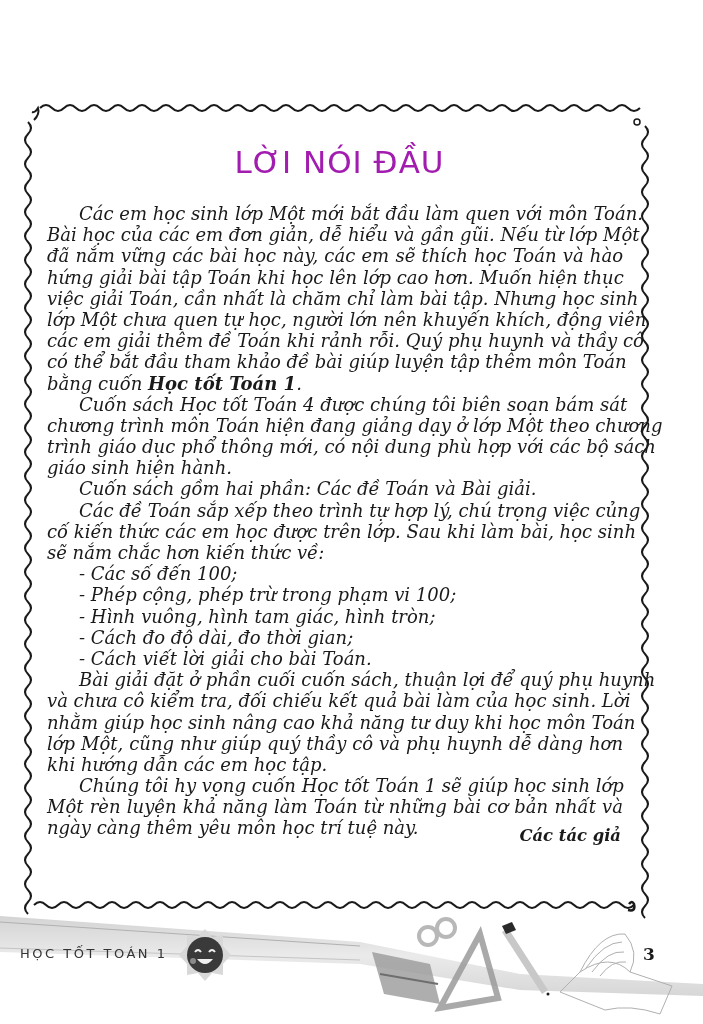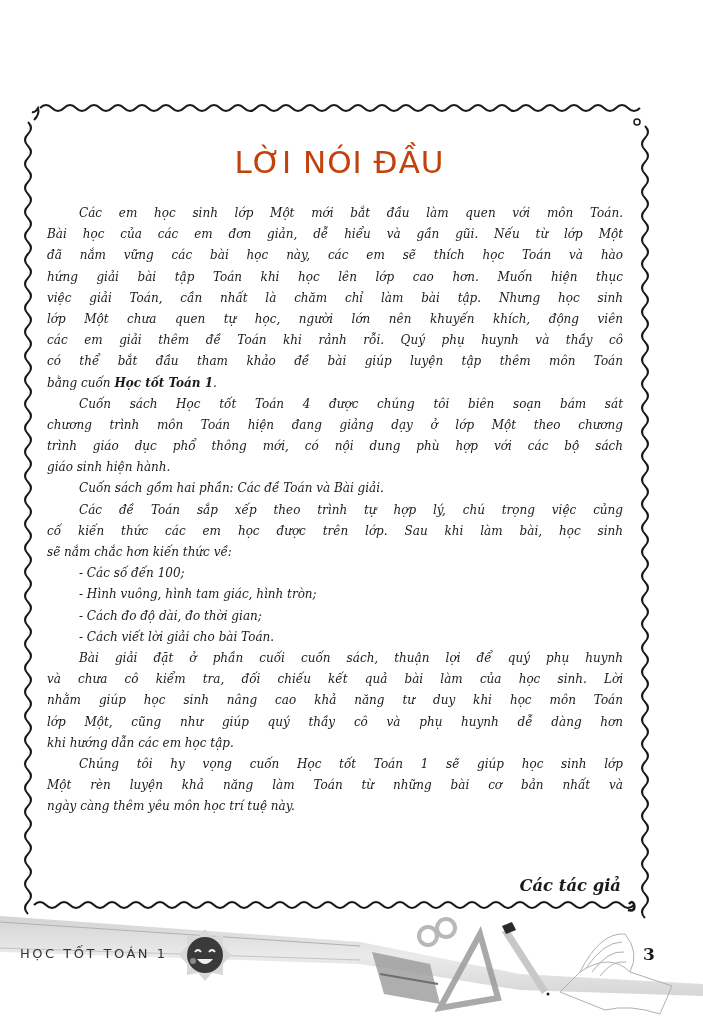--- a/index.html
+++ b/index.html
@@ -24,50 +24,50 @@
     .title {
       position: absolute;
       left: 0;
       width: 679px;
       top: 142px;
       text-align: center;
       font-family: "DejaVu Sans", sans-serif;
       font-size: 31px;
       font-weight: normal;
       letter-spacing: 1px;
-      color: #c2410c;
+      color: #a21caf;
       margin: 0;
       line-height: 40px;
     }
     .body-text {
       position: absolute;
       left: 47px;
       top: 203px;
       width: 576px;
       font-family: "DejaVu Serif", serif;
       font-style: italic;
-      font-size: 12px;
+      font-size: 18px;
       line-height: 21.2px;
       color: #1a1a1a;
     }
     .line {
       display: block;
       white-space: nowrap;
       text-align: justify;
       text-align-last: justify;
       height: 21.2px;
     }
     .line.indent { padding-left: 32px; }
     .line.last { text-align-last: left; }
     .line.bullet { padding-left: 32px; text-align-last: left; }
     .line b { font-weight: bold; }
     .signature {
       position: absolute;
       right: 82px;
-      top: 876px;
+      top: 826px;
       font-family: "DejaVu Serif", serif;
       font-style: italic;
       font-weight: bold;
       font-size: 16.4px;
       color: #1a1a1a;
     }
     .footer-band {
       position: absolute;
       left: 0;
       top: 912px;
@@ -125,20 +125,21 @@
   <span class="line">trình giáo dục phổ thông mới, có nội dung phù hợp với các bộ sách</span>
   <span class="line last">giáo sinh hiện hành.</span>
 
   <span class="line indent last">Cuốn sách gồm hai phần: Các đề Toán và Bài giải.</span>
 
   <span class="line indent">Các đề Toán sắp xếp theo trình tự hợp lý, chú trọng việc củng</span>
   <span class="line">cố kiến thức các em học được trên lớp. Sau khi làm bài, học sinh</span>
   <span class="line last">sẽ nắm chắc hơn kiến thức về:</span>
 
   <span class="line bullet">- Các số đến 100;</span>
+  <span class="line bullet">- Phép cộng, phép trừ trong phạm vi 100;</span>
   <span class="line bullet">- Hình vuông, hình tam giác, hình tròn;</span>
   <span class="line bullet">- Cách đo độ dài, đo thời gian;</span>
   <span class="line bullet">- Cách viết lời giải cho bài Toán.</span>
 
   <span class="line indent">Bài giải đặt ở phần cuối cuốn sách, thuận lợi để quý phụ huynh</span>
   <span class="line">và chưa cô kiểm tra, đối chiếu kết quả bài làm của học sinh. Lời</span>
   <span class="line">nhằm giúp học sinh nâng cao khả năng tư duy khi học môn Toán</span>
   <span class="line">lớp Một, cũng như giúp quý thầy cô và phụ huynh dễ dàng hơn</span>
   <span class="line last">khi hướng dẫn các em học tập.</span>
 

